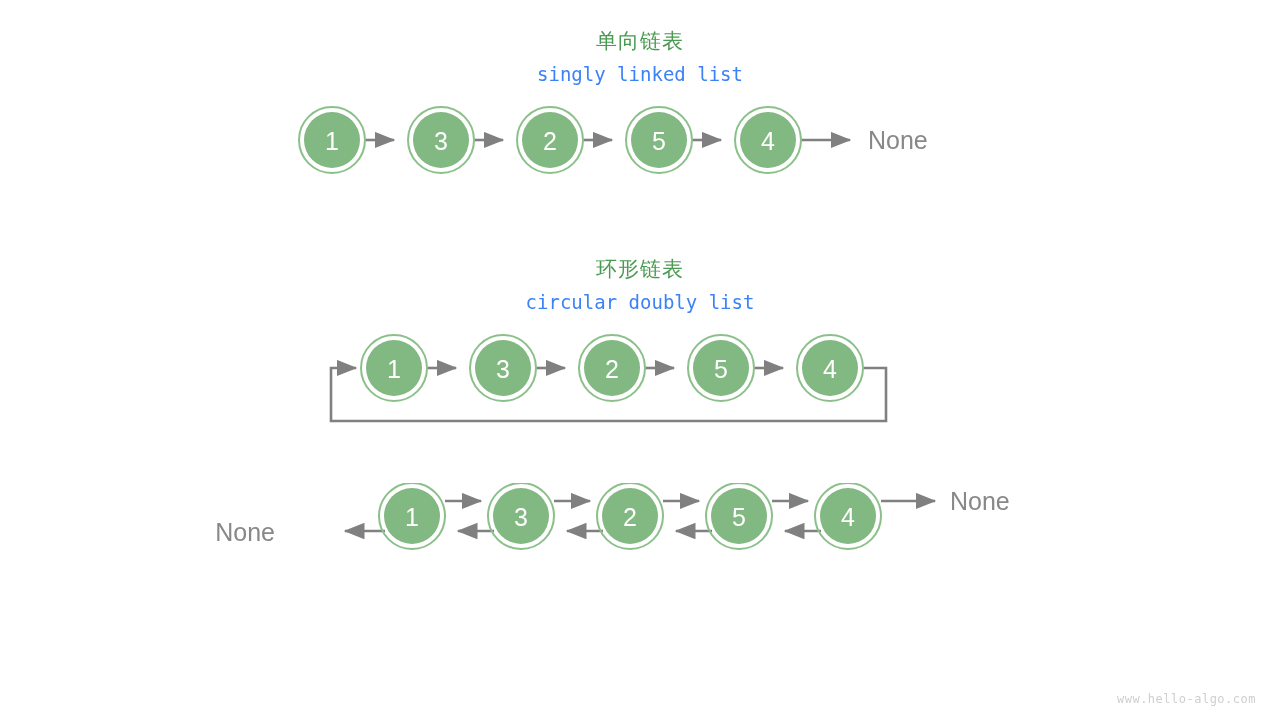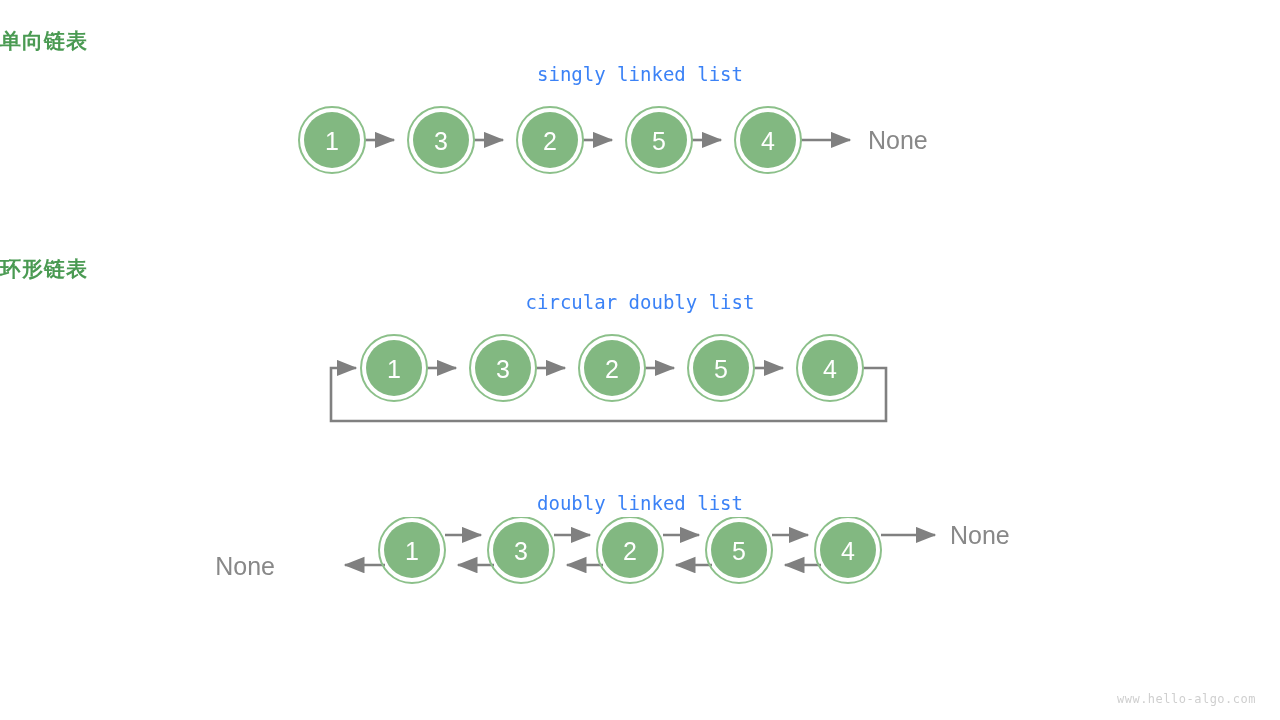--- a/index.html
+++ b/index.html
@@ -24,24 +24,25 @@
   .section {
     position: absolute;
     left: 0;
     width: 1280px;
   }
   .sec-singly   { top: 28px; }
   .sec-circular { top: 256px; }
   .sec-doubly   { top: 483px; }
 
   .title-cn {
+    text-align: center;
     color: #4a9a52;
     font-family: "DejaVu Sans", "Liberation Sans", sans-serif;
     font-size: 21px;
-    font-weight: 700;
+    font-weight: 400;
     letter-spacing: 1px;
     line-height: 26px;
     margin: 0;
   }
   .title-en {
     text-align: center;
     color: #3b82f6;
     font-family: "DejaVu Sans Mono", "Liberation Mono", monospace;
     font-size: 19px;
     font-weight: 400;
@@ -175,21 +176,20 @@
       </g>
       <g>
         <circle cx="544" cy="52" r="33" fill="none" stroke="#8cc08a" stroke-width="2"></circle>
         <circle cx="544" cy="52" r="28" fill="#82b881"></circle>
         <text class="node-text" x="544" y="53">4</text>
       </g>
     </svg>
   </div>
 
   <div class="section sec-doubly">
-    <div class="title-en">doubly linked list</div>
 
     <svg class="row-svg" width="880" height="110" viewBox="0 0 880 110" style="margin-left: 200px;">
       <defs>
         <marker id="ah-d" markerWidth="9" markerHeight="9" refX="7.5" refY="3.2" orient="auto" markerUnits="strokeWidth">
           <path d="M0,0 L8,3.2 L0,6.4 z" fill="#808080"></path>
         </marker>
       </defs>
 
       <text class="none-label" x="75" y="58" text-anchor="end">None</text>
       <line x1="185" y1="48" x2="145" y2="48" stroke="#808080" stroke-width="2.6" marker-end="url(#ah-d)"></line>

